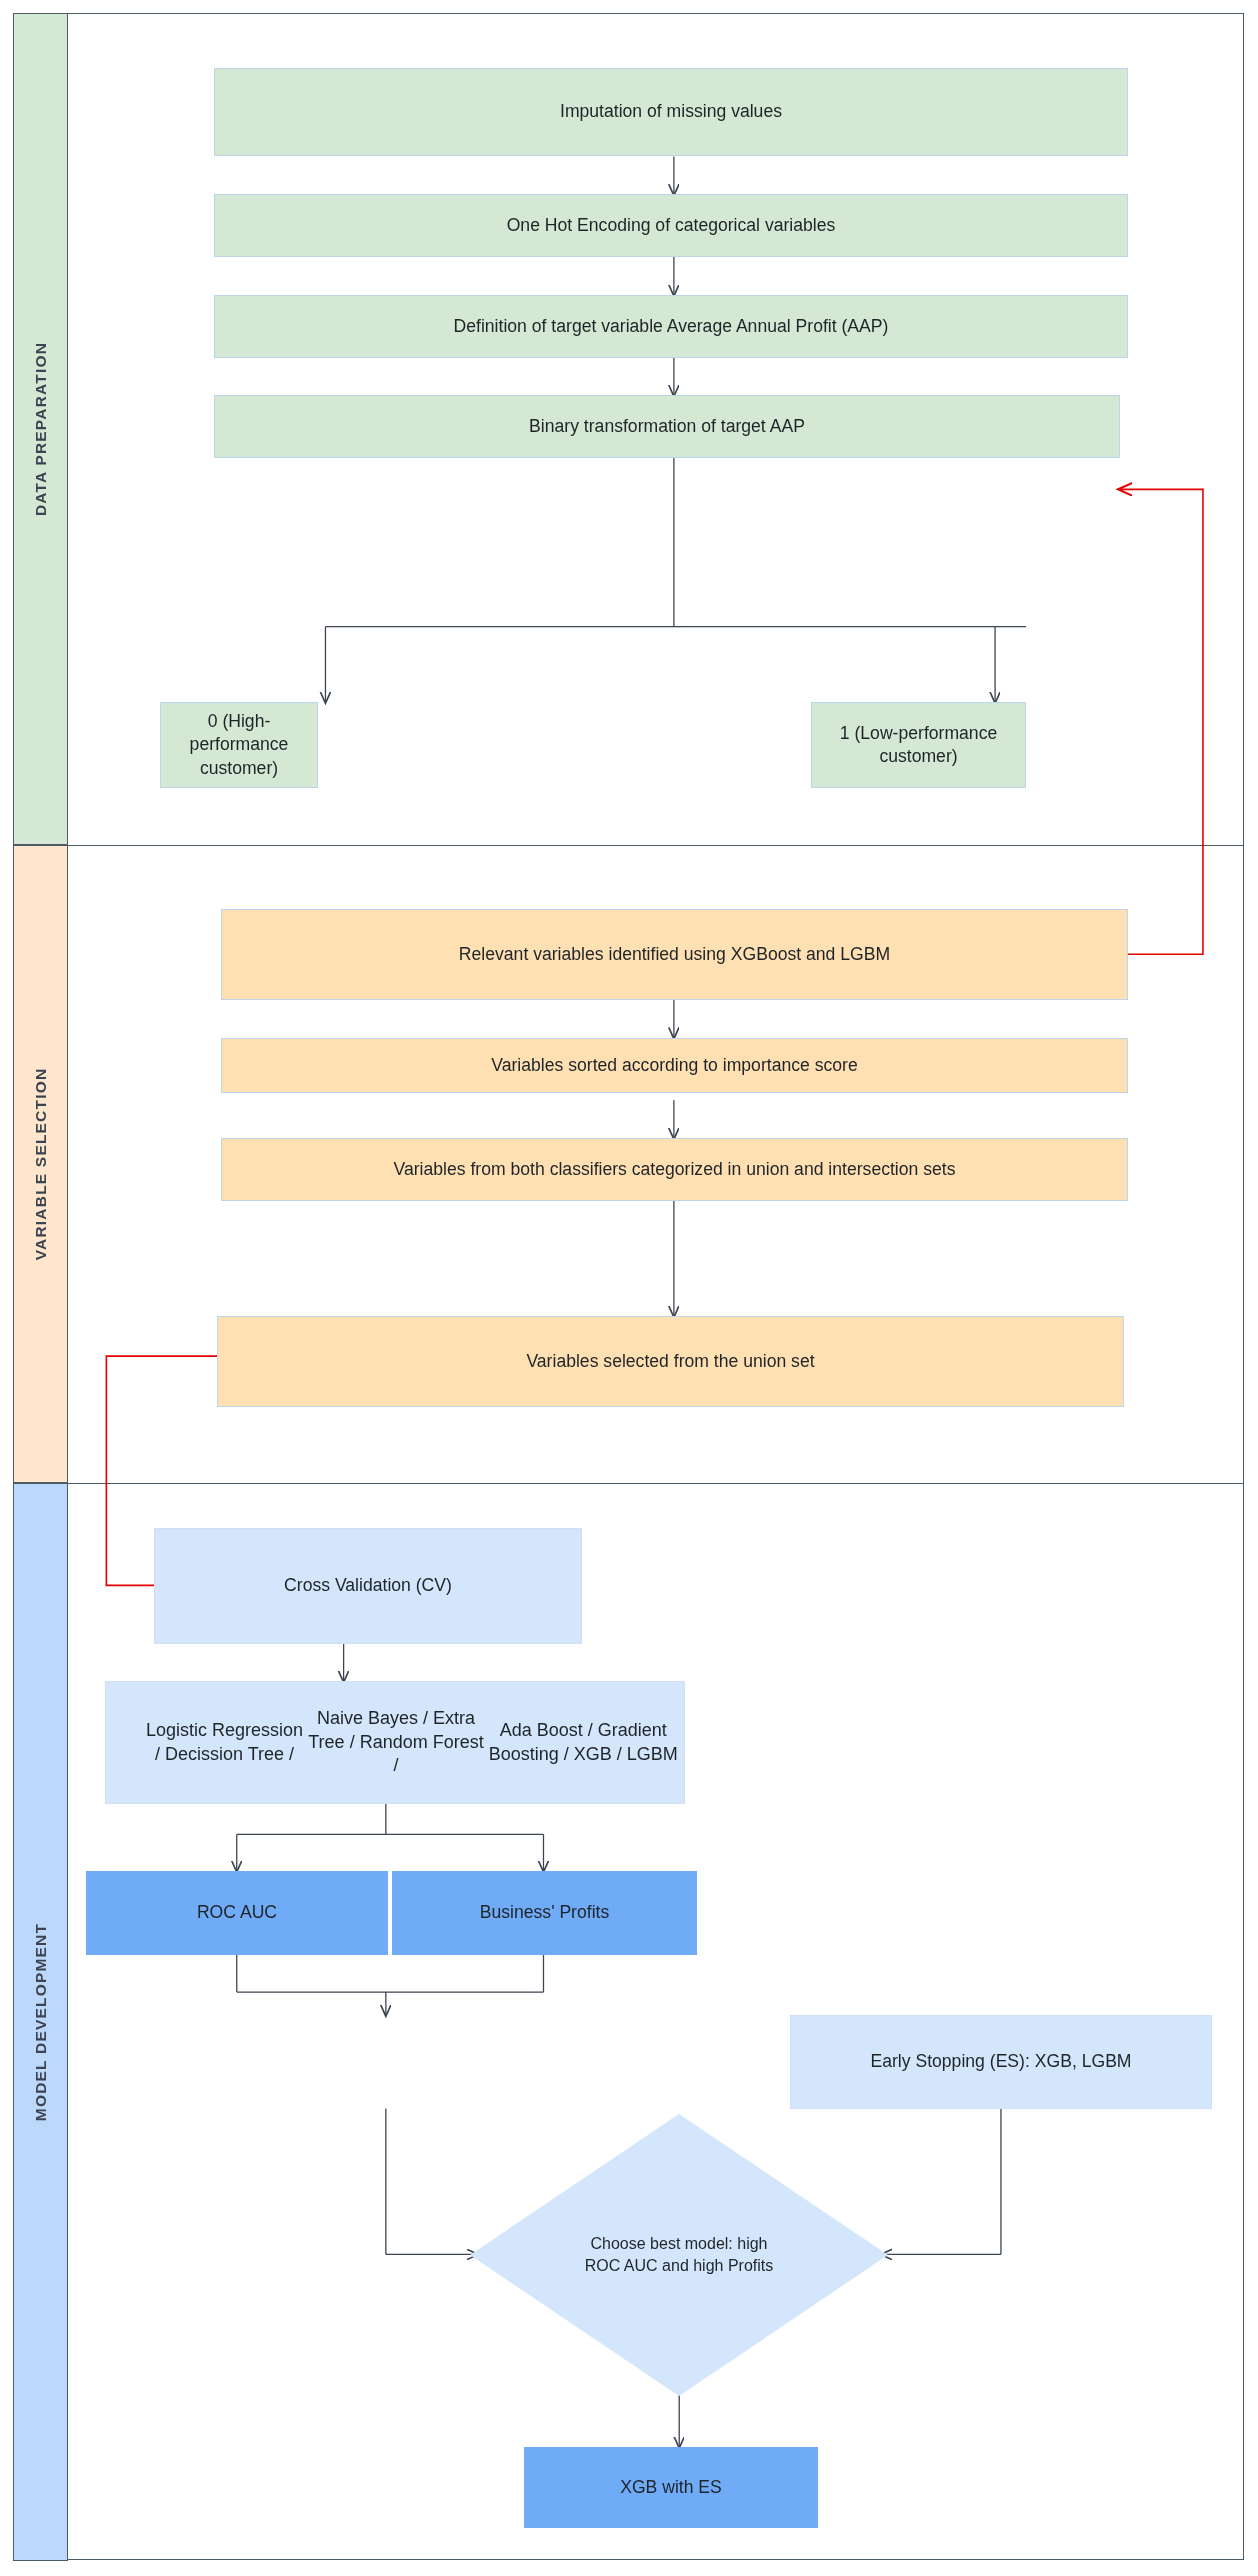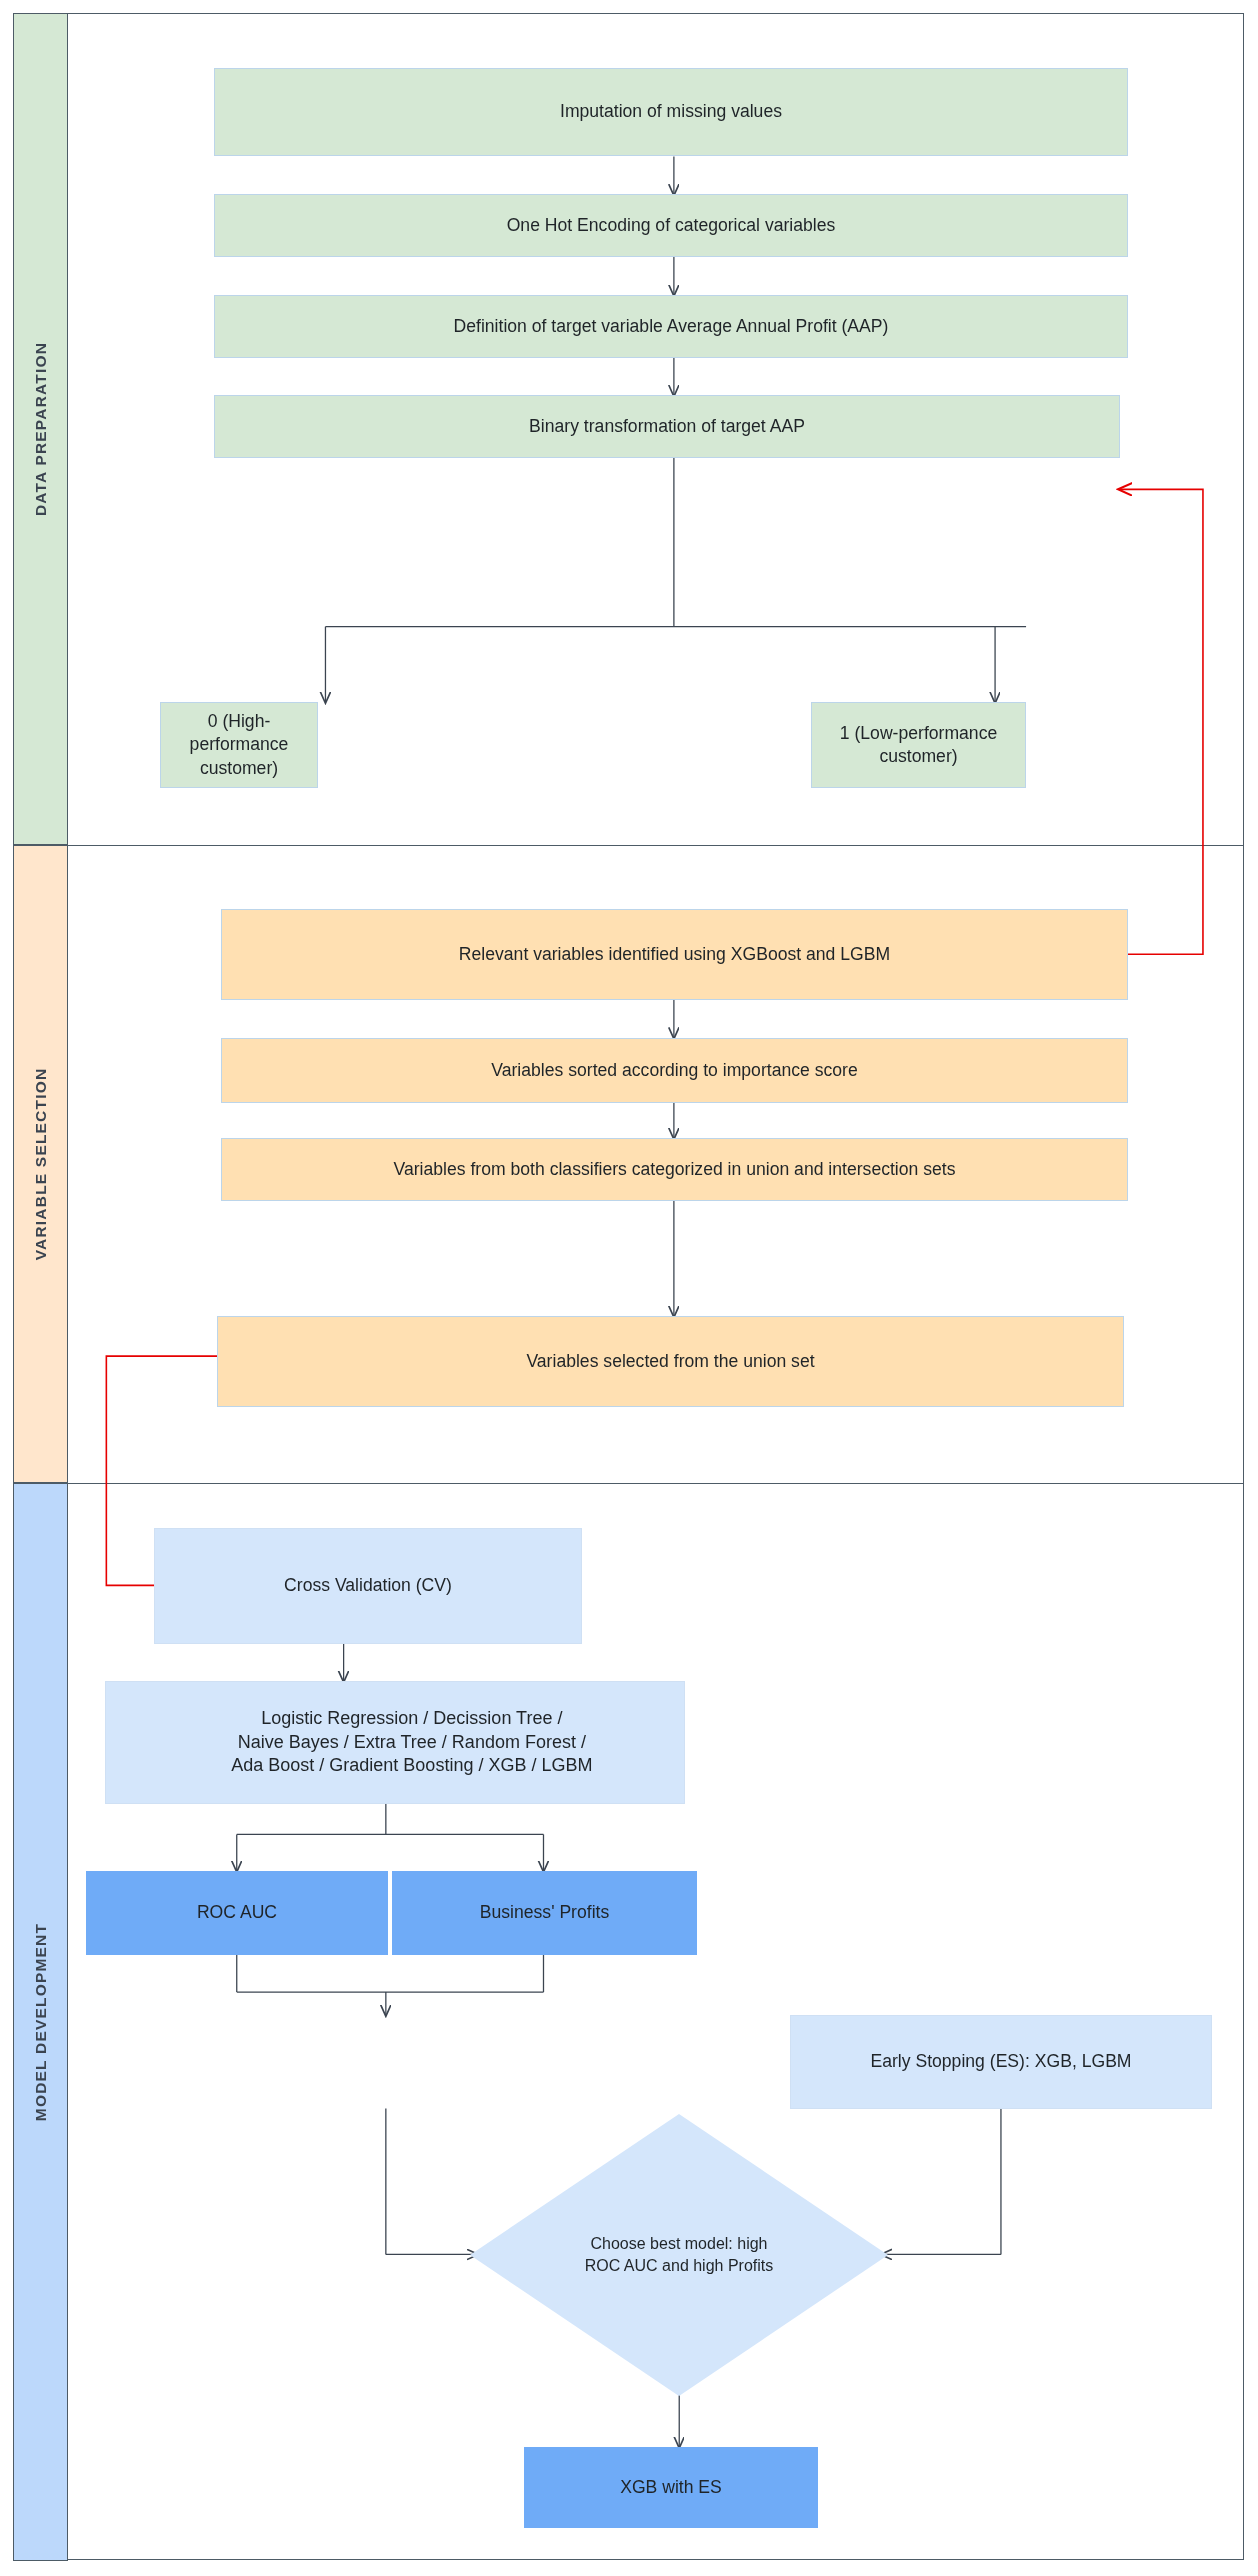--- a/index.html
+++ b/index.html
@@ -122,29 +122,29 @@
     <span>customer)</span>
   </div>
 
   <div class="node n-green" style="left:811px;top:702px;width:215px;height:86px;flex-direction:column;">
     <span>1 (Low-performance</span>
     <span>customer)</span>
   </div>
 
   <div class="node n-orange" style="left:221px;top:909px;width:907px;height:91px;">Relevant variables identified using XGBoost and LGBM</div>
 
-  <div class="node n-orange" style="left:221px;top:1038px;width:907px;height:65px;">Variables sorted according to importance score</div>
+  <div class="node n-orange" style="left:221px;top:1038px;width:907px;height:55px;">Variables sorted according to importance score</div>
 
   <div class="node n-orange" style="left:221px;top:1138px;width:907px;height:63px;">Variables from both classifiers categorized in union and intersection sets</div>
 
   <div class="node n-orange" style="left:217px;top:1316px;width:907px;height:91px;">Variables selected from the union set</div>
 
   <div class="node n-lblue" style="left:154px;top:1528px;width:428px;height:116px;">Cross Validation (CV)</div>
 
-  <div class="node n-lblue" style="left:105px;top:1681px;width:580px;height:123px;flex-direction:column;font-size:18px;padding-left:39px;">
+  <div class="node n-lblue" style="left:105px;top:1681px;width:580px;height:123px;flex-direction:row;font-size:18px;padding-left:39px;">
     <span>Logistic Regression /  Decission Tree /</span>
     <span>Naive Bayes  / Extra Tree / Random Forest /</span>
     <span>Ada Boost / Gradient Boosting / XGB / LGBM</span>
   </div>
 
   <div class="node n-mblue" style="left:86px;top:1871px;width:302px;height:84px;">ROC AUC</div>
 
   <div class="node n-mblue" style="left:392px;top:1871px;width:305px;height:84px;">Business' Profits</div>
 
 

